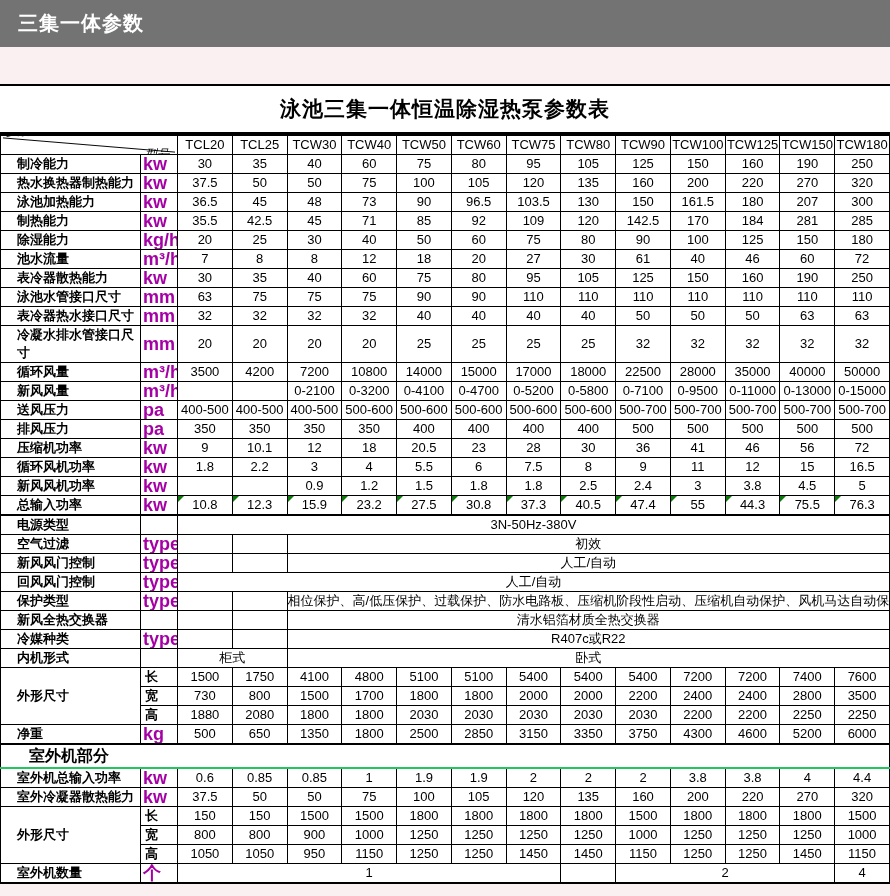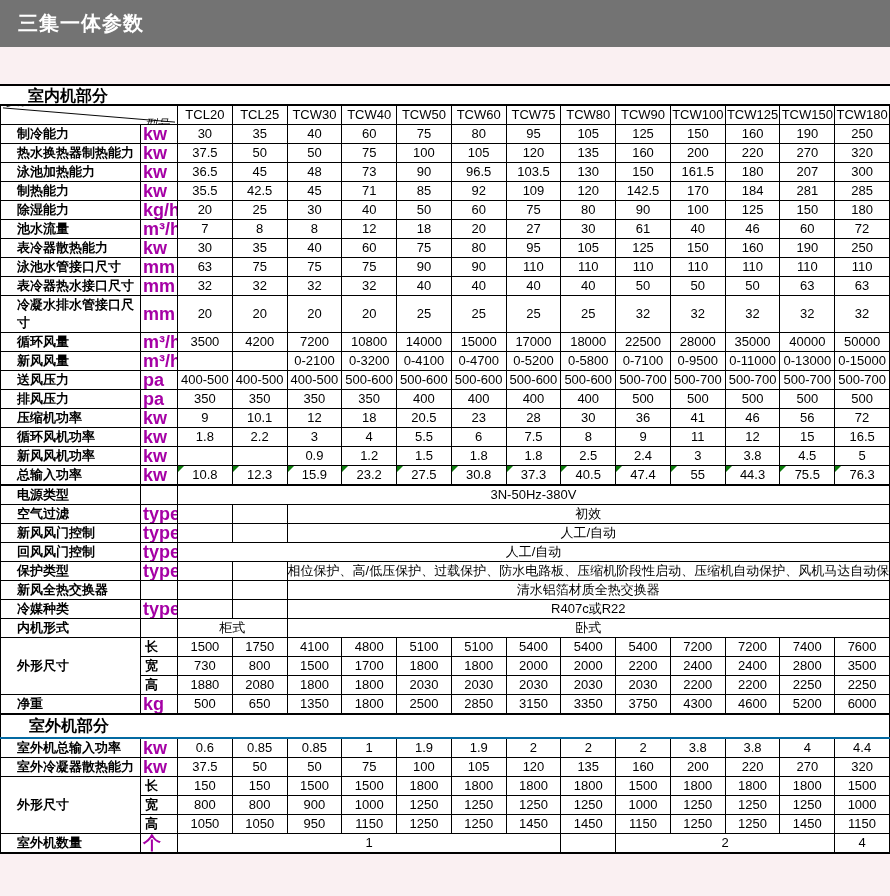--- a/index.html
+++ b/index.html
@@ -47,34 +47,34 @@
   td.flag{position:relative;}
   td.flag::before{
     content:"";position:absolute;left:0;top:0;width:0;height:0;
     border-top:6px solid #0B7B0B;border-right:6px solid transparent;
   }
   td.protect{white-space:nowrap;text-align:center;font-size:13px;letter-spacing:0;}
   tr.thick td{border-bottom:2px solid #000;}
   td.section-cell{
     font-size:16px;font-weight:bold;text-align:left;padding-left:28px;
     height:23px;line-height:22px;
-    border-top:2px solid #000;border-bottom:2px solid #0369a1;
+    border-top:2px solid #000;border-bottom:2px solid #22c55e;
   }
 </style>
 </head>
 <body>
 
 <div class="banner">
   <span>三集一体参数</span>
 </div>
 
 <div class="gap"></div>
 
 <div class="sheet">
-  <div class="section-head">室内机部分</div>
+  <div class="title">泳池三集一体恒温除湿热泵参数表</div>
 
   <table class="spec">
     <colgroup>
       <col style="width:140px">
       <col style="width:37px">
     </colgroup>
     <thead>
       <tr>
         <th class="corner" colspan="2">
           <svg viewBox="0 0 177 19" preserveAspectRatio="none">

